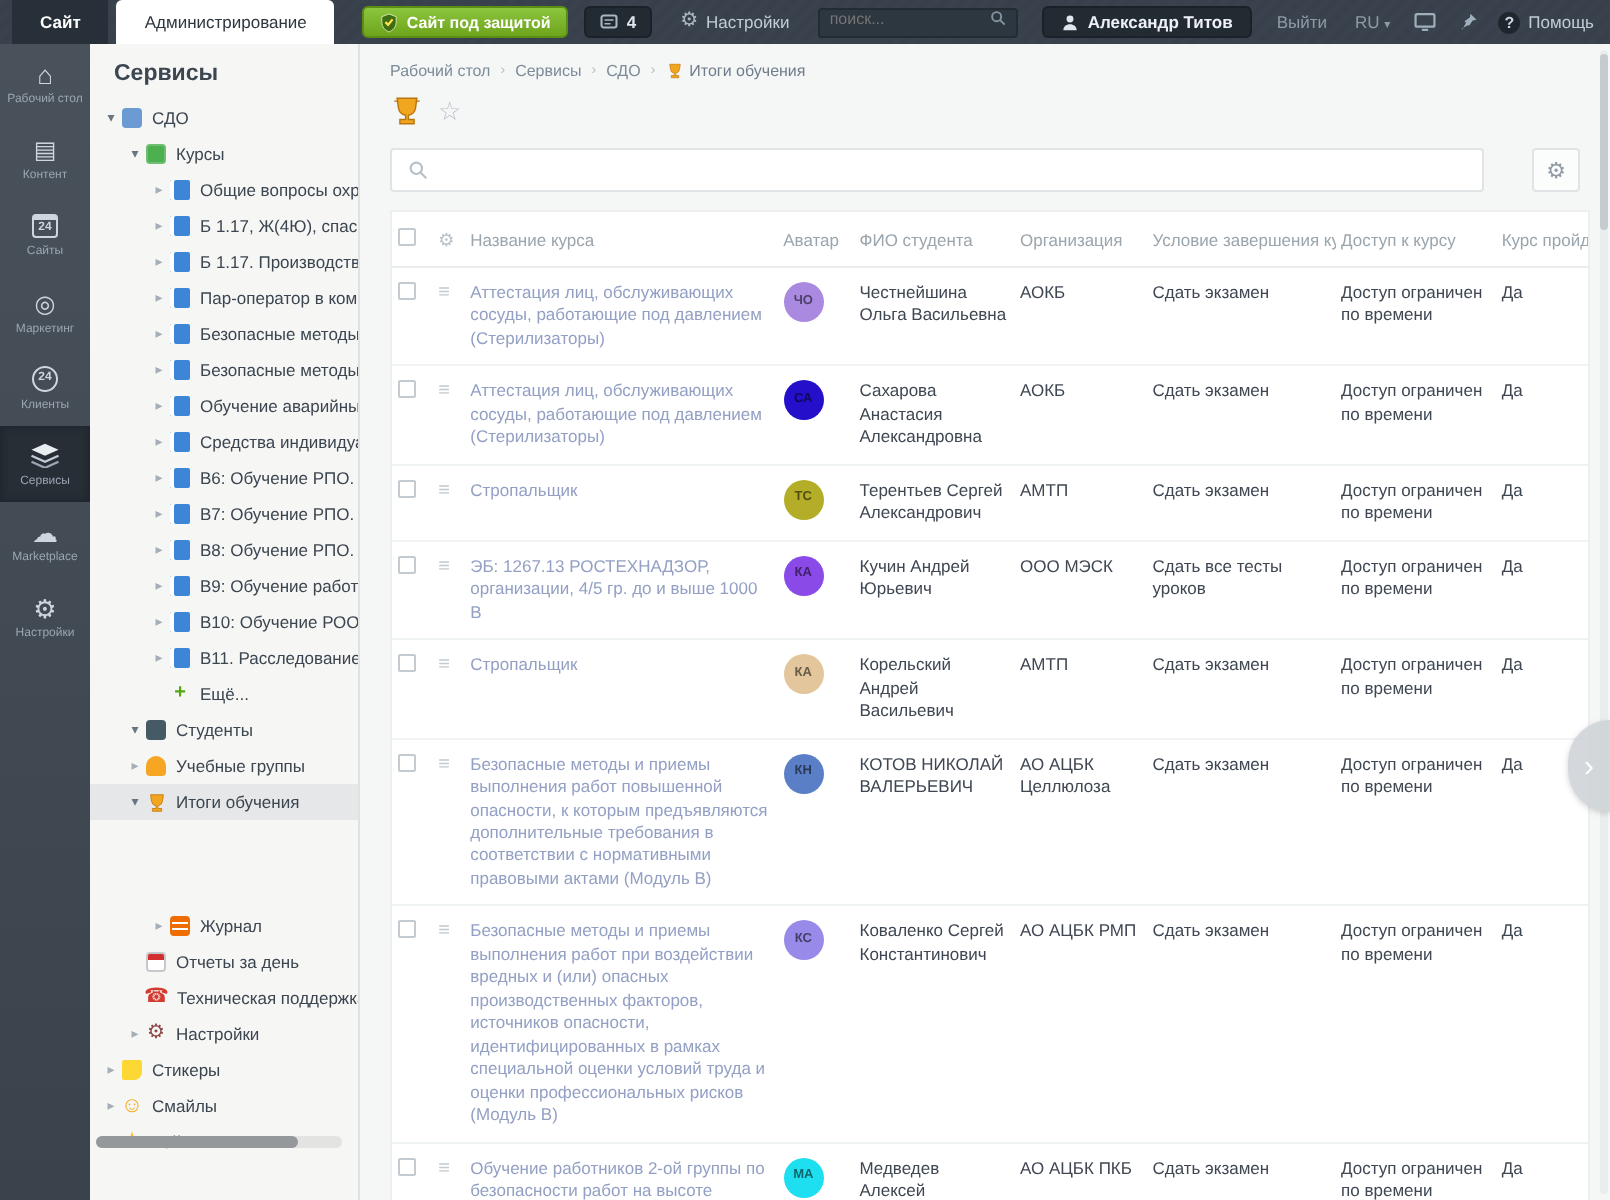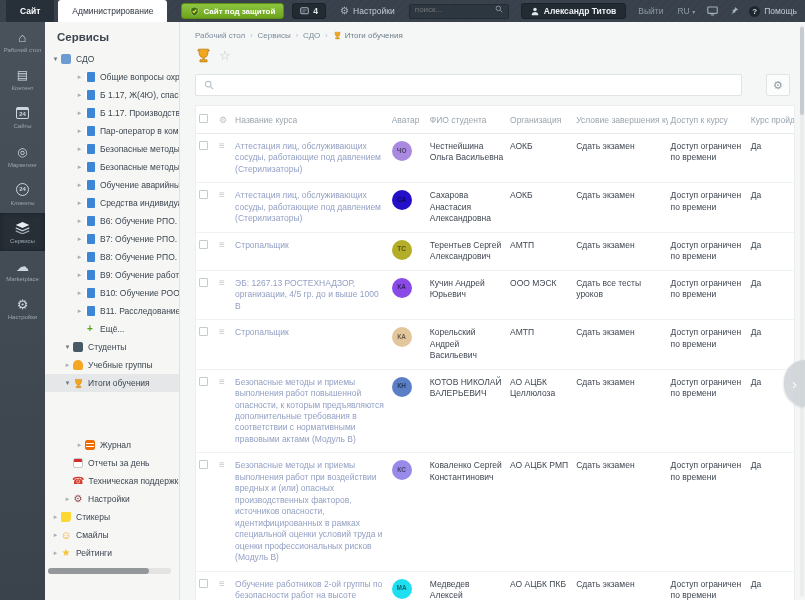--- a/index.html
+++ b/index.html
@@ -219,20 +219,27 @@
 <div class="tree">
   <div class="tree-title">Сервисы</div>
   <div id="treeList">
       <div class="tnode" style="padding-left: 6px;">
         <span class="tarrow expanded">▾</span>
         <span class="tic">
           <span class="sq ic-sdo"></span>
         </span>
         <span class="tlabel">СДО</span>
       </div>
+      <div class="tnode" style="padding-left: 18px;">
+        <span class="tarrow expanded">▾</span>
+        <span class="tic">
+          <span class="sq ic-courses"></span>
+        </span>
+        <span class="tlabel">Курсы</span>
+      </div>
       <div class="tnode" style="padding-left: 30px;">
         <span class="tarrow collapsed">▸</span>
         <span class="tic">
           <span class="sq ic-book"></span>
         </span>
         <span class="tlabel">Общие вопросы охраны труда средств и…</span>
       </div>
       <div class="tnode" style="padding-left: 30px;">
         <span class="tarrow collapsed">▸</span>
         <span class="tic">

